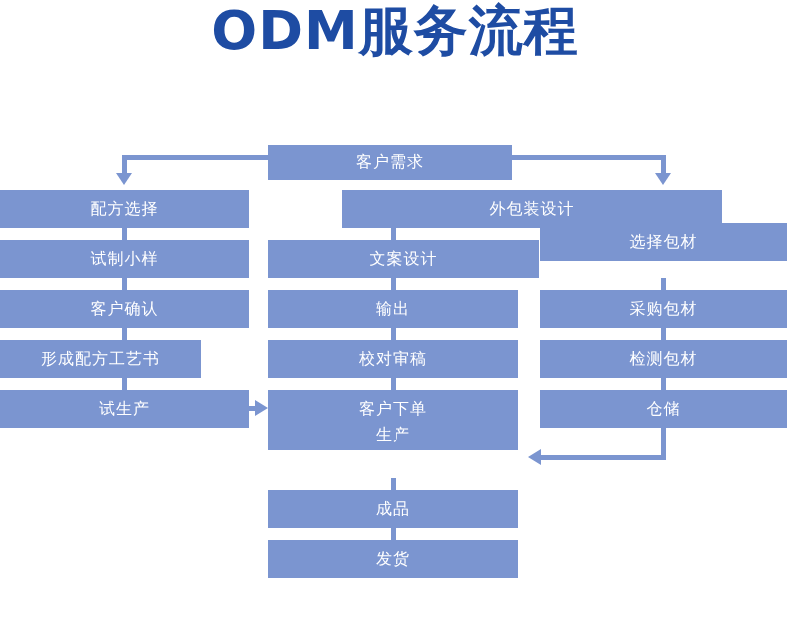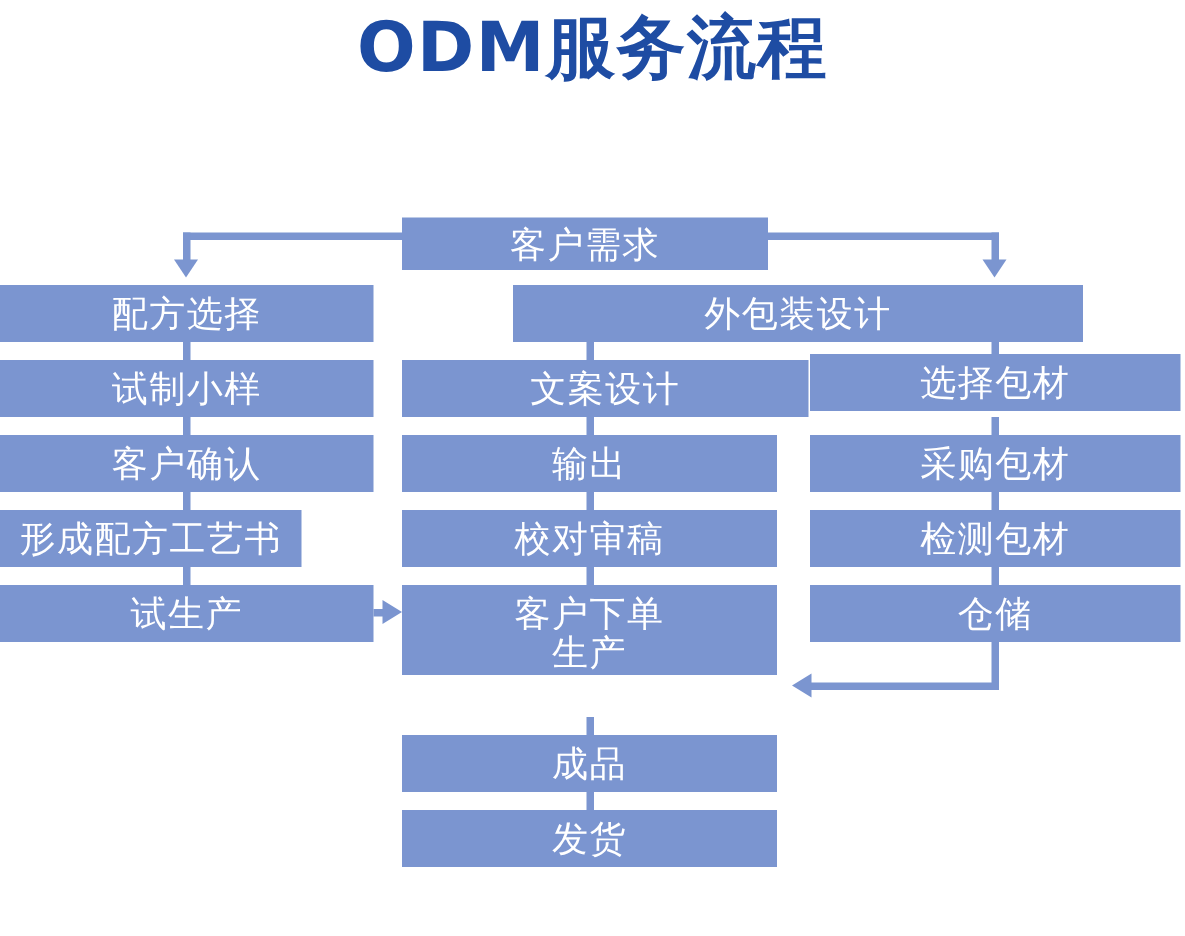--- a/index.html
+++ b/index.html
@@ -4,31 +4,31 @@
 <style>
   html,body{margin:0;padding:0;background:#ffffff;}
   #stage{
     position:relative;width:790px;height:624px;background:#ffffff;
     font-family:"DejaVu Sans","Liberation Sans",sans-serif;
     overflow:hidden;
   }
   .title{
     position:absolute;top:0;left:0;width:790px;height:62px;
     line-height:62px;text-align:center;
-    font-size:46px;font-weight:bold;color:#1e4ca3;letter-spacing:1px;
+    font-size:54px;font-weight:bold;color:#1e4ca3;letter-spacing:1px;
   }
   .subtitle{
     position:absolute;top:62px;left:0;width:790px;height:38px;
     line-height:38px;text-align:center;
     font-size:30px;color:#9c9c9c;letter-spacing:1px;
   }
   .box{
     position:absolute;background:#7b95d0;color:#ffffff;
     display:flex;align-items:center;justify-content:center;
-    font-size:24px;letter-spacing:1px;white-space:nowrap;
+    font-size:16px;letter-spacing:1px;white-space:nowrap;
   }
   .line{position:absolute;background:#7b95d0;}
   .arrow{position:absolute;width:0;height:0;}
   .arrow.down{border-left:8px solid transparent;border-right:8px solid transparent;border-top:12px solid #7b95d0;}
   .arrow.right{border-top:8px solid transparent;border-bottom:8px solid transparent;border-left:13px solid #7b95d0;}
   .arrow.left{border-top:8px solid transparent;border-bottom:8px solid transparent;border-right:13px solid #7b95d0;}
 </style>
 </head>
 <body>
 
@@ -46,21 +46,21 @@
 
   <div class="box" style="left:342px;top:190px;width:380px;height:38px">外包装设计</div>
   <div class="box" style="left:268px;top:240px;width:271px;height:38px">文案设计</div>
   <div class="box" style="left:268px;top:290px;width:250px;height:38px">输出</div>
   <div class="box" style="left:268px;top:340px;width:250px;height:38px">校对审稿</div>
   <div class="box" style="left:268px;top:390px;width:250px;height:38px">客户下单</div>
   <div class="box" style="left:268px;top:420px;width:250px;height:30px">生产</div>
   <div class="box" style="left:268px;top:490px;width:250px;height:38px">成品</div>
   <div class="box" style="left:268px;top:540px;width:250px;height:38px">发货</div>
 
-  <div class="box" style="left:540px;top:236px;width:247px;height:38px">选择包材</div>
+  <div class="box" style="left:540px;top:223px;width:247px;height:38px">选择包材</div>
   <div class="box" style="left:540px;top:290px;width:247px;height:38px">采购包材</div>
   <div class="box" style="left:540px;top:340px;width:247px;height:38px">检测包材</div>
   <div class="box" style="left:540px;top:390px;width:247px;height:38px">仓储</div>
 
   <div class="line" style="left:122px;top:155px;width:146px;height:5px"></div>
   <div class="line" style="left:122px;top:155px;width:5px;height:19px"></div>
   <div class="arrow down" style="left:116px;top:173px"></div>
 
   <div class="line" style="left:512px;top:155px;width:154px;height:5px"></div>
   <div class="line" style="left:661px;top:155px;width:5px;height:19px"></div>

